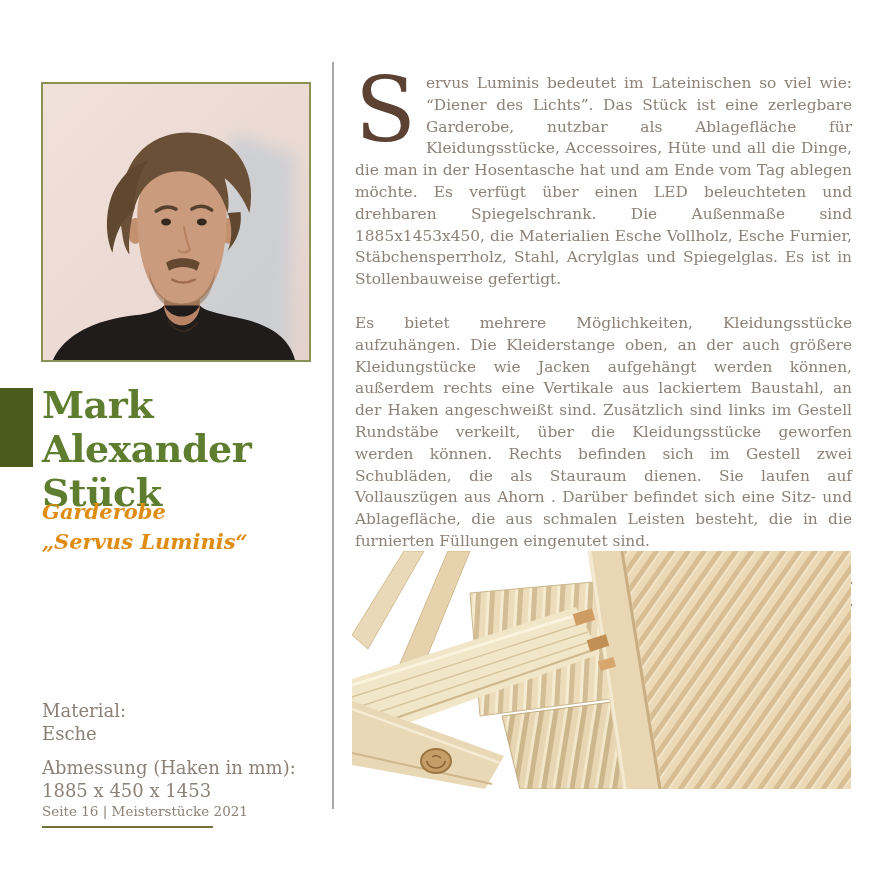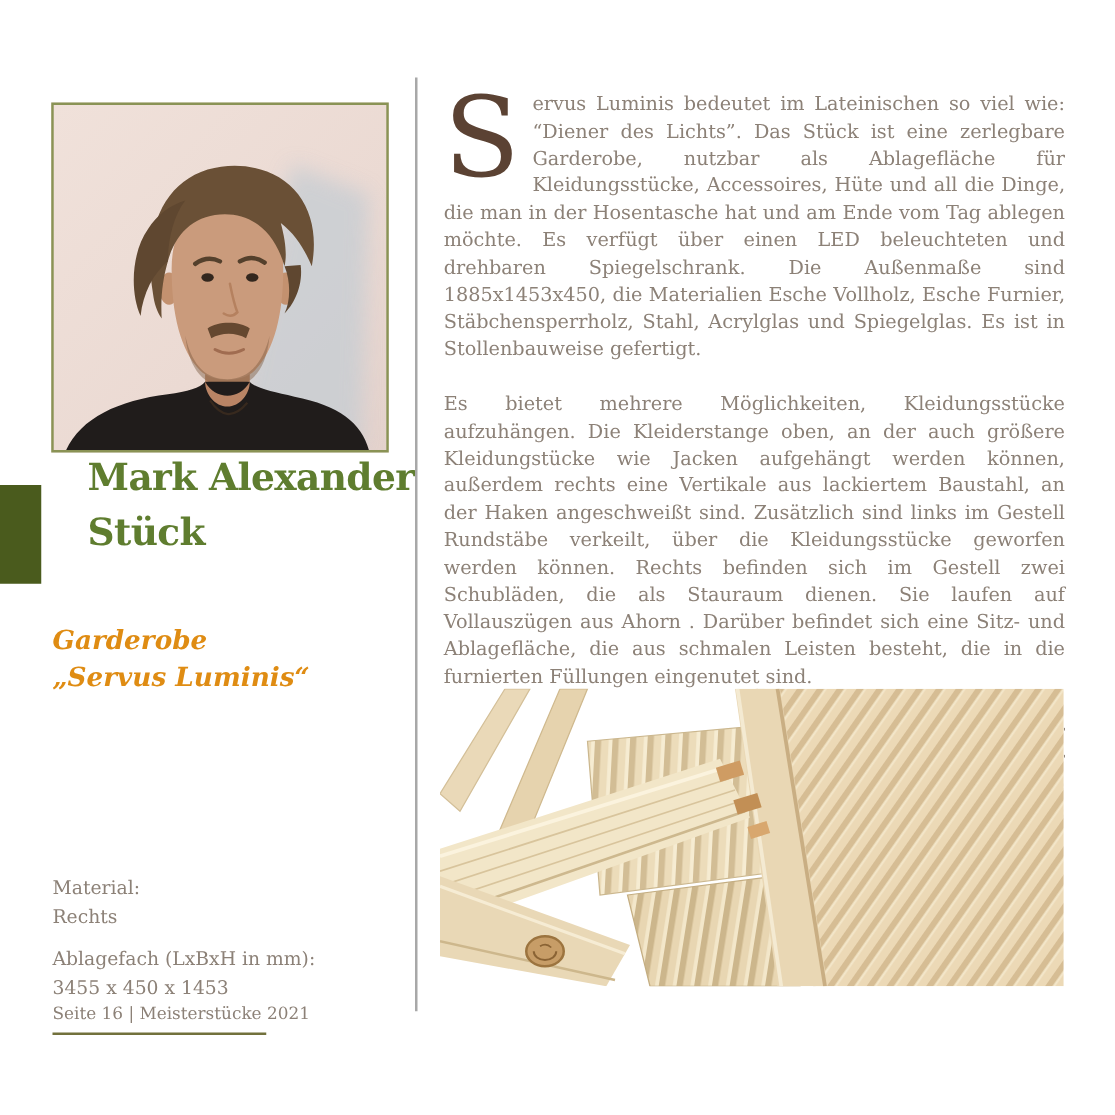--- a/index.html
+++ b/index.html
@@ -13,30 +13,30 @@
   .page{position:relative;width:892px;height:892px;background:var(--paper,#fff);overflow:hidden;}
 
   
   .portrait{position:absolute;left:41px;top:82px;width:270px;height:280px;
     border:2px solid var(--photo-border,#8a9355);background:#ecdcd6;}
   .portrait svg{display:block;width:100%;height:100%;}
 
   .accent-block{position:absolute;left:0;top:388px;width:33px;height:79px;
     background:var(--block-green,#4a5b1d);}
 
-  .name{position:absolute;left:42px;top:361px;width:300px;
-    color:var(--green,#5f7d2f);font-weight:700;font-size:30px;line-height:44px;letter-spacing:-0.5px;margin-left:28px;}
+  .name{position:absolute;left:42px;top:383px;width:300px;
+    color:var(--green,#5f7d2f);font-weight:700;font-size:38px;line-height:44px;letter-spacing:-0.5px;}
   .name .line{display:block;}
 
   .project-title{position:absolute;left:42px;top:497px;width:300px;
     color:var(--orange,#df8c13);font-weight:700;font-style:italic;font-size:21px;line-height:30px;}
   .project-title .line{display:block;}
 
   .specs{position:absolute;left:42px;top:699px;width:280px;
-    color:var(--text,#8c8177);font-size:15px;line-height:23px;}
+    color:var(--text,#8c8177);font-size:18px;line-height:23px;}
   .spec-group{margin-bottom:11px;}
 
   .footer-rule{position:absolute;left:42px;top:826px;width:171px;height:2px;
     background:var(--rule,#72713c);}
   .footer-text{position:absolute;left:42px;top:802px;
     color:var(--text,#8c8177);font-size:13.5px;line-height:18px;}
 
   
   .divider{position:absolute;left:332px;top:62px;width:1.5px;height:747px;
     background:var(--divider,#a8a8a8);}
@@ -106,25 +106,25 @@
     </h1>
 
   <h2 class="project-title">
       <span class="line">Garderobe</span>
       <span class="line">„Servus Luminis“</span>
     </h2>
 
   <div class="specs">
     <div class="spec-group">
       <div>Material:</div>
-      <div>Rechts</div>
+      <div>Esche</div>
     </div>
     <div class="spec-group">
-      <div>Ablagefach (LxBxH in mm):</div>
-      <div>3455 x 450 x 1453</div>
+      <div>Abmessung (Haken in mm):</div>
+      <div>1885 x 450 x 1453</div>
     </div>
   </div>
 
   <div class="footer-rule"></div>
   <div class="footer-text">Seite 16 | Meisterstücke 2021</div>
 
   <div class="divider"></div>
 
   <div class="article">
     <p><span class="dropcap">S</span><span>ervus Luminis bedeutet im Lateinischen so viel wie: “Diener des Lichts”. Das Stück ist eine zerlegbare Garderobe, nutzbar als Ablagefläche für Kleidungsstücke, Accessoires, Hüte und all die Dinge, die man in der Hosentasche hat und am Ende vom Tag ablegen möchte. Es verfügt über einen LED beleuchteten und drehbaren Spiegelschrank. Die Außenmaße sind 1885x1453x450, die Materialien Esche Vollholz, Esche Furnier, Stäbchensperrholz, Stahl, Acrylglas und Spiegelglas. Es ist in Stollenbauweise gefertigt.</span></p>

